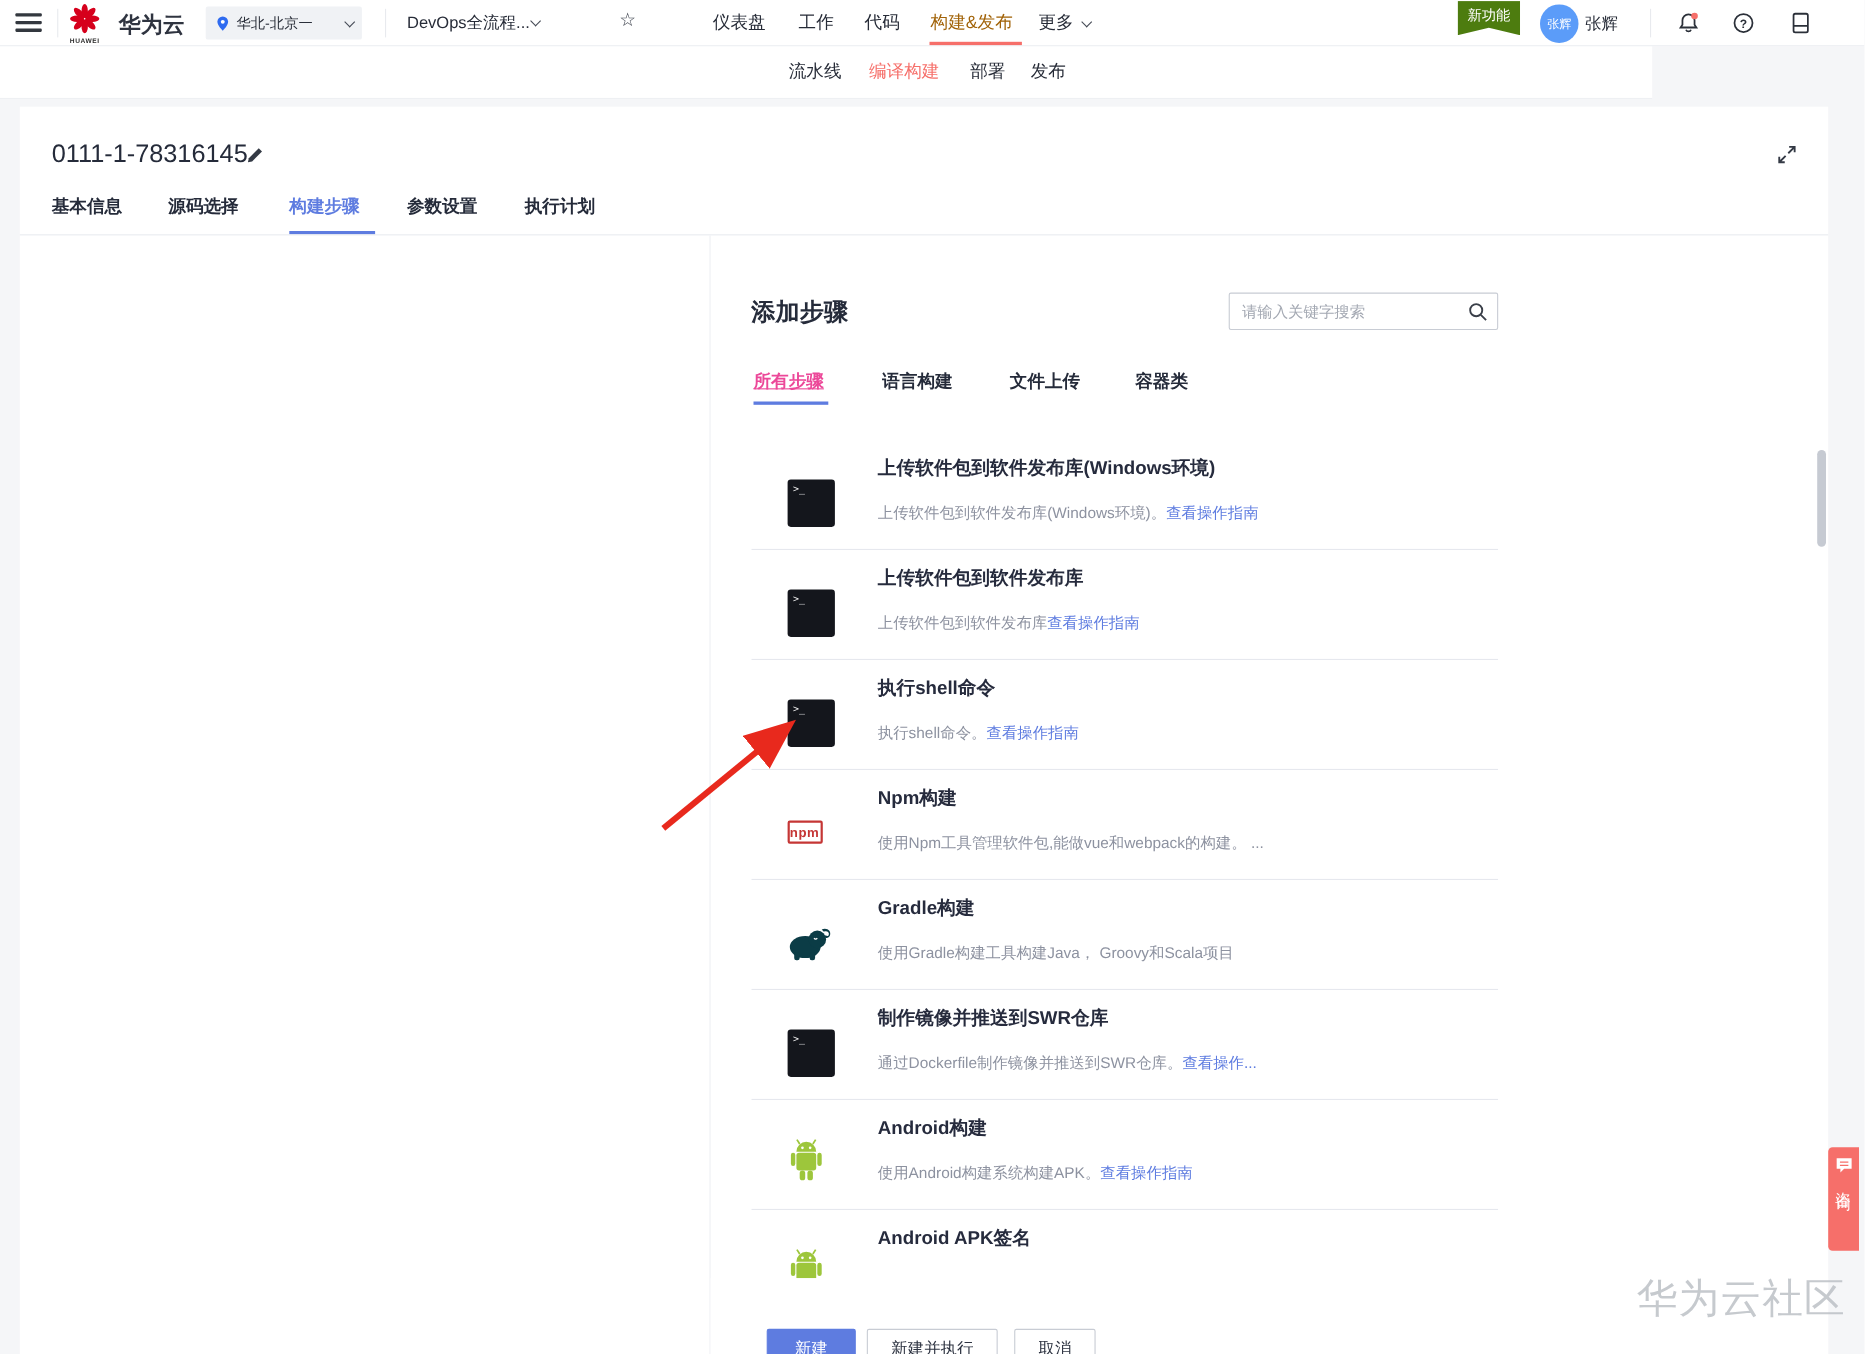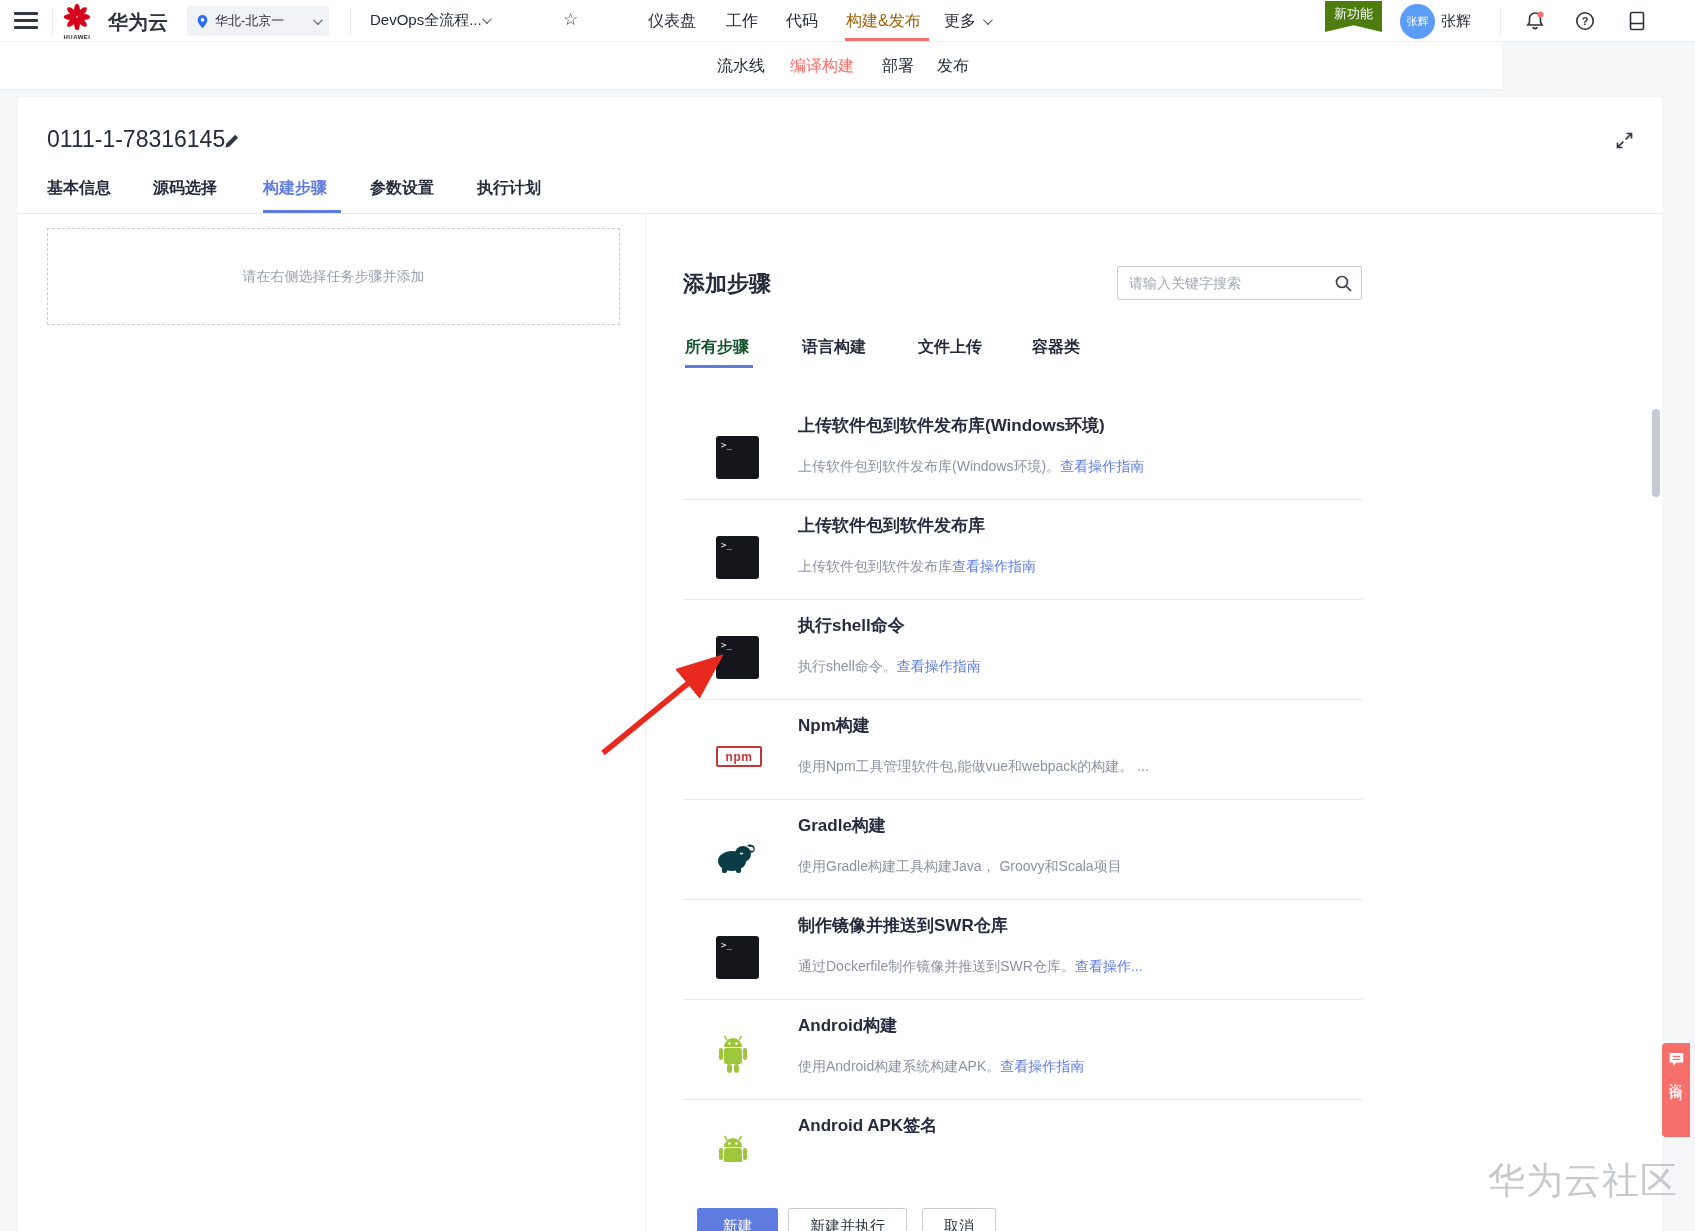--- a/index.html
+++ b/index.html
@@ -48,27 +48,27 @@
   .card-divider { position:absolute; left:0; top:116px; width:1644px; height:1px; background:#e9ebf0; }
   .panel-vdiv { position:absolute; left:627px; top:117px; width:1px; height:1017px; background:#eef0f3; }
   .dropzone { position:absolute; left:29px; top:131px; width:573px; height:97px; border:1px dashed #c6cad2; display:flex; align-items:center; justify-content:center; }
   .dropzone .hint { font-size:14px; color:#9aa0ac; }
   .panel-title { position:absolute; left:665px; top:172px; font-size:22px; font-weight:700; color:#252b3a; }
   .search-box { position:absolute; left:1099px; top:169px; width:245px; height:34px; border:1px solid #c8ccd4; border-radius:2px; background:#fff; }
   .search-box input { position:absolute; left:0; top:0; width:210px; height:32px; border:none; outline:none; padding:0 0 0 11px; font-size:14px; color:#333; background:transparent; font-family:inherit; }
   .search-box input::placeholder { color:#a3a8b2; }
   .search-box .mag { position:absolute; right:8px; top:7px; cursor:pointer; }
   .step-tab { position:absolute; top:240px; font-size:16px; font-weight:700; color:#252b3a; cursor:pointer; }
-  .step-tab.active { color:#14532d; }
+  .step-tab.active { color:#ec4899;text-decoration:underline; }
   .steptab-underline { position:absolute; left:667px; top:268px; width:68px; height:3px; background:#5e7ce0; }
   .steps-list { position:absolute; left:665px; top:303px; width:679px; height:762px; overflow:hidden; }
   .step-item { position:relative; height:100px; border-bottom:1px solid #e6e8ee; cursor:pointer; }
   .step-icon { position:absolute; left:33px; top:36px; width:43px; height:43px; }
   .step-icon.term { background:#14161c; border-radius:3px; color:#fff; font-size:9px; padding:4px 0 0 5px; font-family:"DejaVu Sans Mono","Liberation Mono",monospace; }
-  .step-icon.npm { top:46px; height:21px; width:46px; border:2.5px solid #c53635; border-radius:2px; display:flex; align-items:center; justify-content:center; color:#c53635; font-weight:800; font-size:12px; letter-spacing:.5px; }
+  .step-icon.npm { top:46px; height:21px; width:32px; border:2.5px solid #c53635; border-radius:2px; display:flex; align-items:center; color:#c53635; font-weight:800; font-size:12px; letter-spacing:.5px; }
   .step-icon.svgbox { left:28px; top:32px; width:48px; height:48px; }
   .step-title { position:absolute; left:115px; top:14px; font-size:17px; font-weight:700; color:#262b3d; }
   .step-desc { position:absolute; left:115px; top:58px; font-size:14px; color:#8d92a0; white-space:nowrap; }
   .guide-link { color:#5e7ce0; text-decoration:none; cursor:pointer; }
   .list-scrollthumb { position:absolute; left:1634px; top:312px; width:8px; height:88px; background:#c6cad2; border-radius:4px; cursor:pointer; }
   
   .card-footer { position:absolute; left:628px; top:1065px; width:1016px; height:69px; background:#fff; }
   .btn { position:absolute; top:1083px; height:37px; font-size:15px; border-radius:2px; display:flex; align-items:center; justify-content:center; cursor:pointer; font-family:inherit;margin-top:28px; }
   .btn-primary { left:679px; width:81px; background:#5e7ce0; color:#fff; border:1px solid #5e7ce0; }
   .btn-plain { background:#fff; color:#2e3442; border:1px solid #c8ccd4; }
@@ -178,23 +178,20 @@
 
   <div class="tab" style="left:29px">基本信息</div>
   <div class="tab" style="left:135px">源码选择</div>
   <div class="tab active" style="left:245px">构建步骤</div>
   <div class="tab" style="left:352px">参数设置</div>
   <div class="tab" style="left:459px">执行计划</div>
   <div class="tab-underline"></div>
   <div class="card-divider"></div>
   <div class="panel-vdiv"></div>
 
-  <div class="dropzone">
-    <span class="hint">请在右侧选择任务步骤并添加</span>
-  </div>
 
   <div class="panel-title">添加步骤</div>
 
   <div class="search-box">
     <input type="text" placeholder="请输入关键字搜索" style="">
     <span class="mag">
       <svg width="19" height="19" viewBox="0 0 19 19" fill="none" stroke="#3a3f49" stroke-width="1.7">
         <circle cx="8" cy="8" r="5.5"></circle>
           <line x1="12.2" y1="12.2" x2="17" y2="17"></line>
       </svg>

